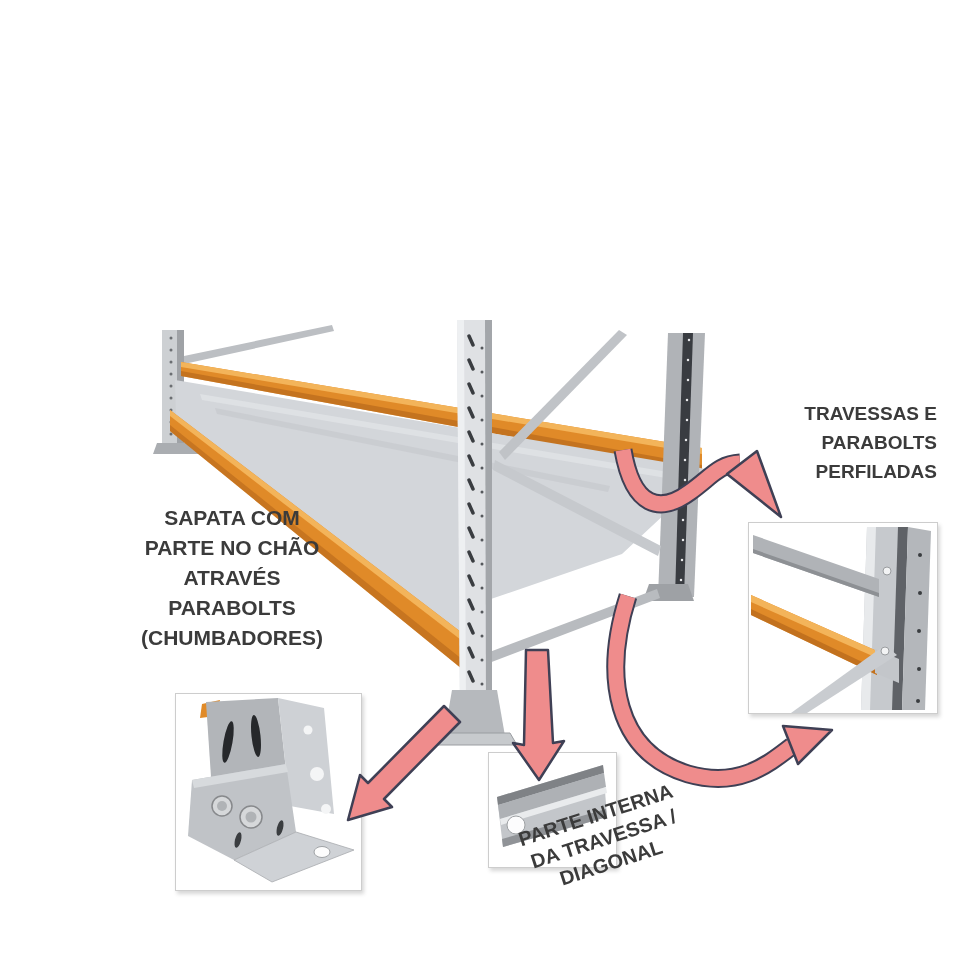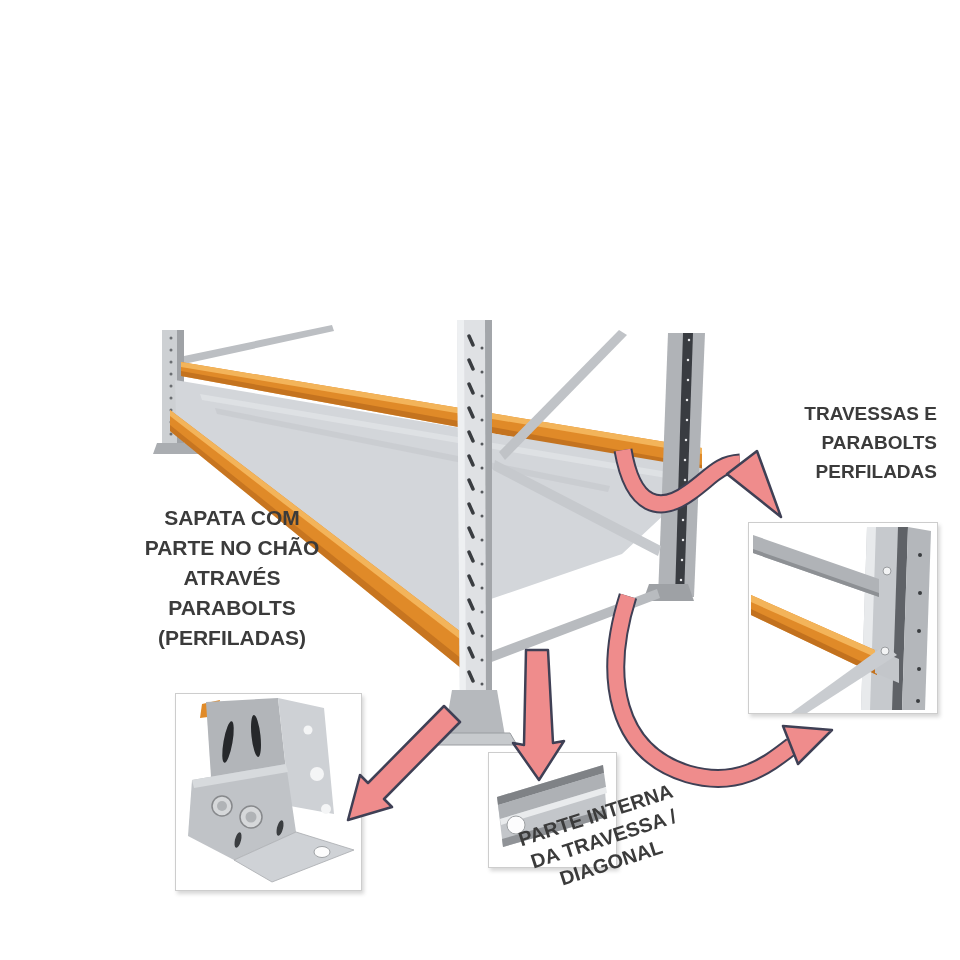--- a/index.html
+++ b/index.html
@@ -156,21 +156,21 @@
       <path class="band-pink" d="M628,596 C602,678 616,752 688,774 C737,788 765,767 792,746"></path>
       <polygon class="fill-pink" points="798,764 783,726 832,730"></polygon>
     </g>
   </svg>
 
   <div class="label" id="label-sapata">
     <div>SAPATA COM</div>
     <div>PARTE NO CHÃO</div>
     <div>ATRAVÉS</div>
     <div>PARABOLTS</div>
-    <div>(PERFILADAS)</div>
+    <div>(CHUMBADORES)</div>
   </div>
 
   <div class="label" id="label-travessas">
     <div>TRAVESSAS E</div>
     <div>PARABOLTS</div>
     <div>PERFILADAS</div>
   </div>
 
   <div class="label" id="label-parte-interna">
     <div>PARTE INTERNA</div>

